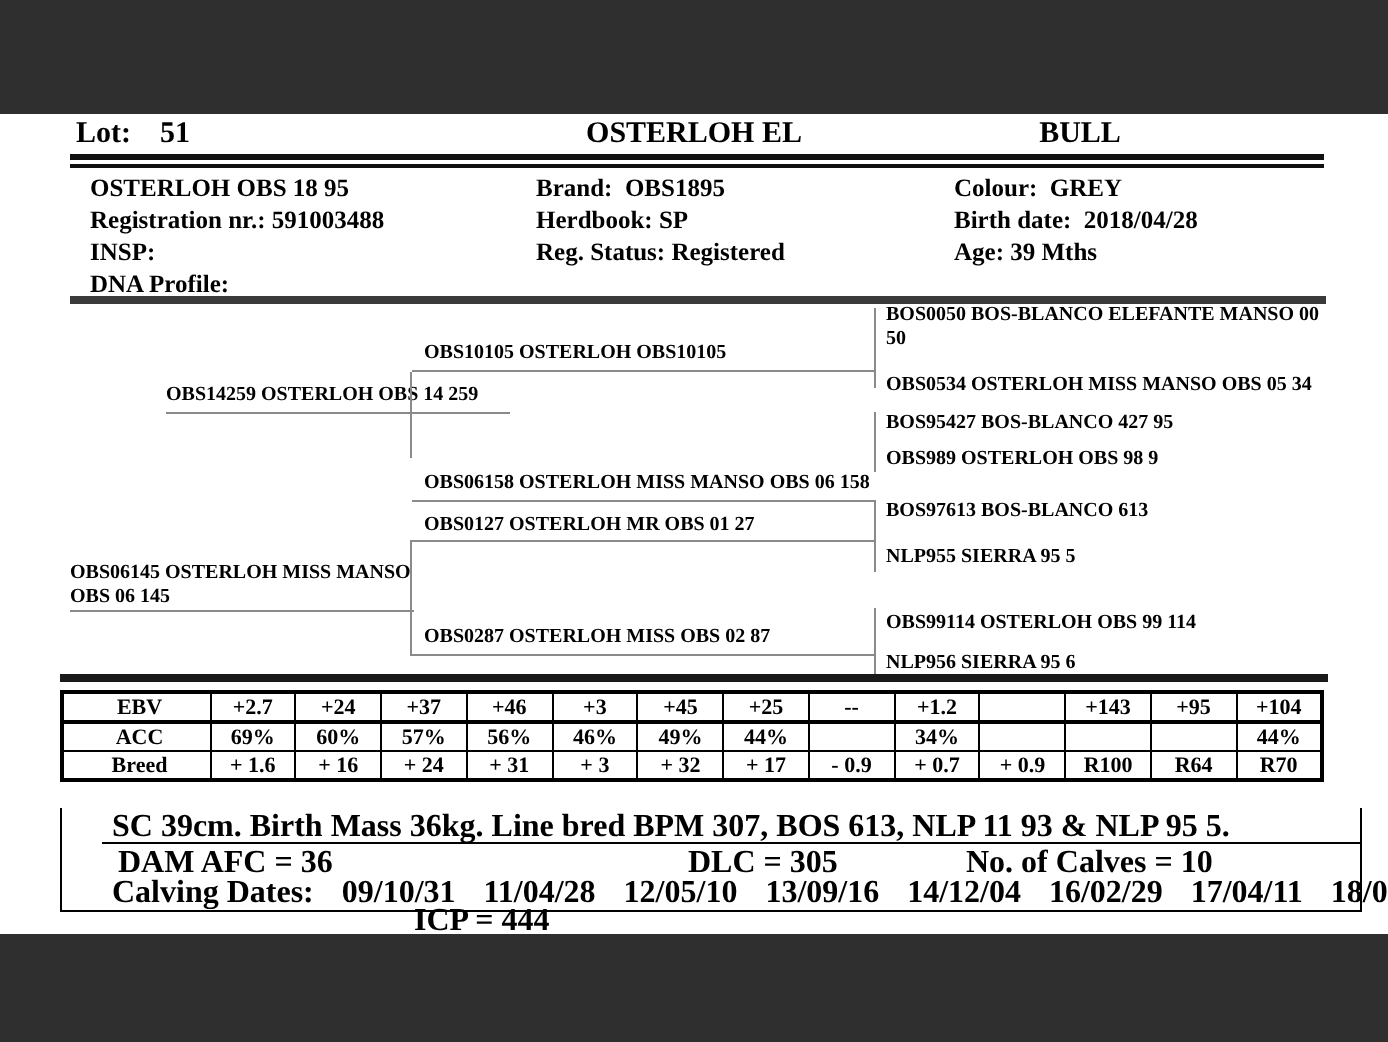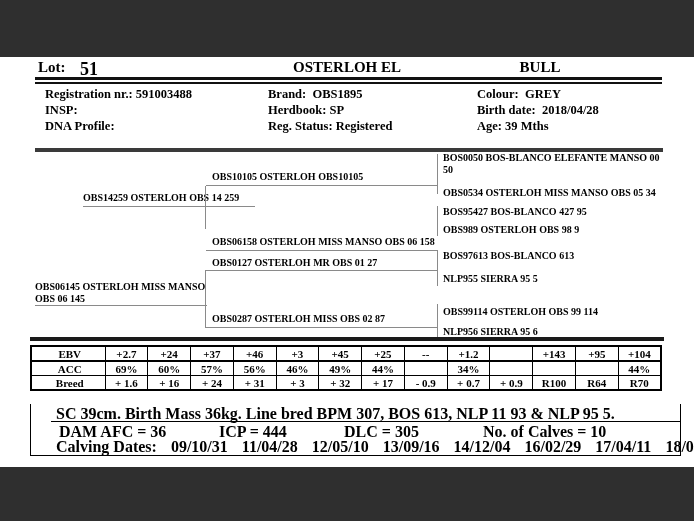--- a/index.html
+++ b/index.html
@@ -5,21 +5,21 @@
   html,body{margin:0;padding:0;background:#fff;}
   .screen{position:relative;width:694px;height:521px;background:#ffffff;
     font-family:"Liberation Serif",serif;font-weight:bold;color:#000;overflow:hidden;}
   .abs{position:absolute;}
   .bar{position:absolute;left:0;width:694px;background:#2f2f2f;}
   .bar.top{top:0;height:57px;}
   .bar.bottom{top:467px;height:54px;}
 
   
   .lot-label{left:38px;top:59px;font-size:15px;}
-  .lot-number{left:80px;top:59px;font-size:18px;}
+  .lot-number{left:80px;top:59px;font-size:15px;}
   .animal-title{left:50%;top:59px;transform:translateX(-50%);font-size:15px;}
   .sex-title{left:490px;top:59px;width:100px;text-align:center;font-size:15px;}
   .double-rule{left:35px;top:77px;width:627px;height:2px;
     border-top:3px solid #111;border-bottom:2px solid #111;}
 
   
   .info-line{font-size:12.5px;line-height:16px;white-space:pre;}
   .info-col1{left:45px;top:86px;}
   .info-col2{left:268px;top:86px;}
   .info-col3{left:477px;top:86px;}
@@ -41,37 +41,38 @@
     padding:0 1px;height:13px;text-align:center;overflow:hidden;font-family:"Liberation Serif",serif;}
   table.ebv .rowlabel{text-align:center;padding-left:4px;}
   table.ebv col.c0{width:74px;}
   table.ebv tr.ebv-row th,table.ebv tr.ebv-row td{border-bottom:2.5px solid #000;}
 
   
   .notes-box{left:30px;top:404px;width:629px;border:1.5px solid #000;border-top:none;font-size:16px;padding-left:20px;}
   .sc-line{border-bottom:1px solid #000;padding:1px 5px;height:15px;white-space:nowrap;}
   .dam-row{position:relative;height:15px;}
   .dam-row span{position:absolute;top:1px;white-space:pre;}
-  .dam-0{left:8px;}.dam-1{left:168px;}.dam-2{left:293px;}.dam-3{left:432px;}
+  .dam-0{left:8px;}.dam-1{left:156px;margin-top:29px;}.dam-2{left:293px;}.dam-3{left:432px;}
   .calving-row{display:flex;gap:14px;padding:1px 5px;height:16px;white-space:nowrap;}
 </style>
 </head>
 <body>
 
 <div class="screen">
 
   <div class="bar top"></div>
 
   <span class="abs lot-label">Lot:</span>
   <span class="abs lot-number">51</span>
   <span class="abs sex-title">BULL</span>
   <span class="abs animal-title">OSTERLOH EL</span>
   <div class="abs double-rule"></div>
 
   <div class="abs info-col1">
+    <div class="info-line">OSTERLOH OBS 18 95</div>
     <div class="info-line">Registration nr.: 591003488</div>
     <div class="info-line">INSP:</div>
     <div class="info-line">DNA Profile:</div>
   </div>
   <div class="abs info-col2">
     <div class="info-line">Brand:  OBS1895</div>
     <div class="info-line">Herdbook: SP</div>
     <div class="info-line">Reg. Status: Registered</div>
   </div>
   <div class="abs info-col3">

